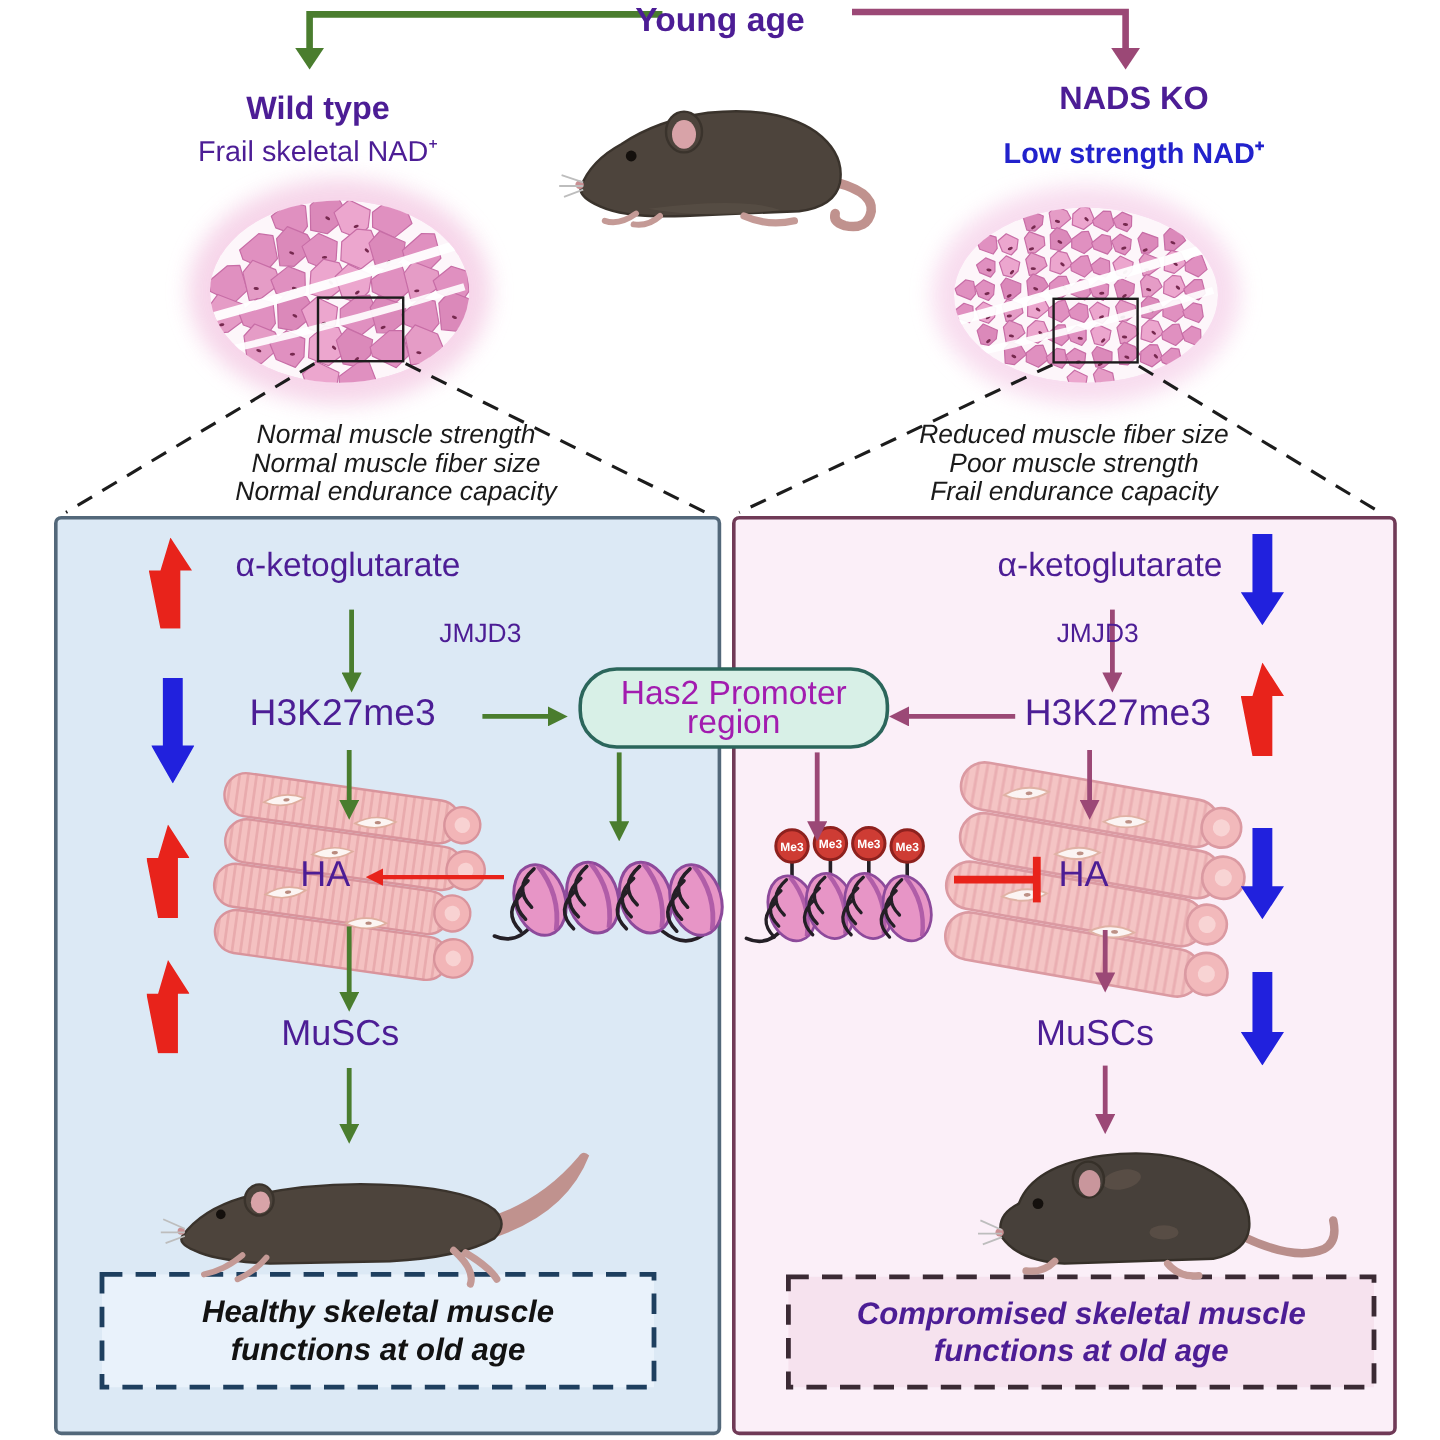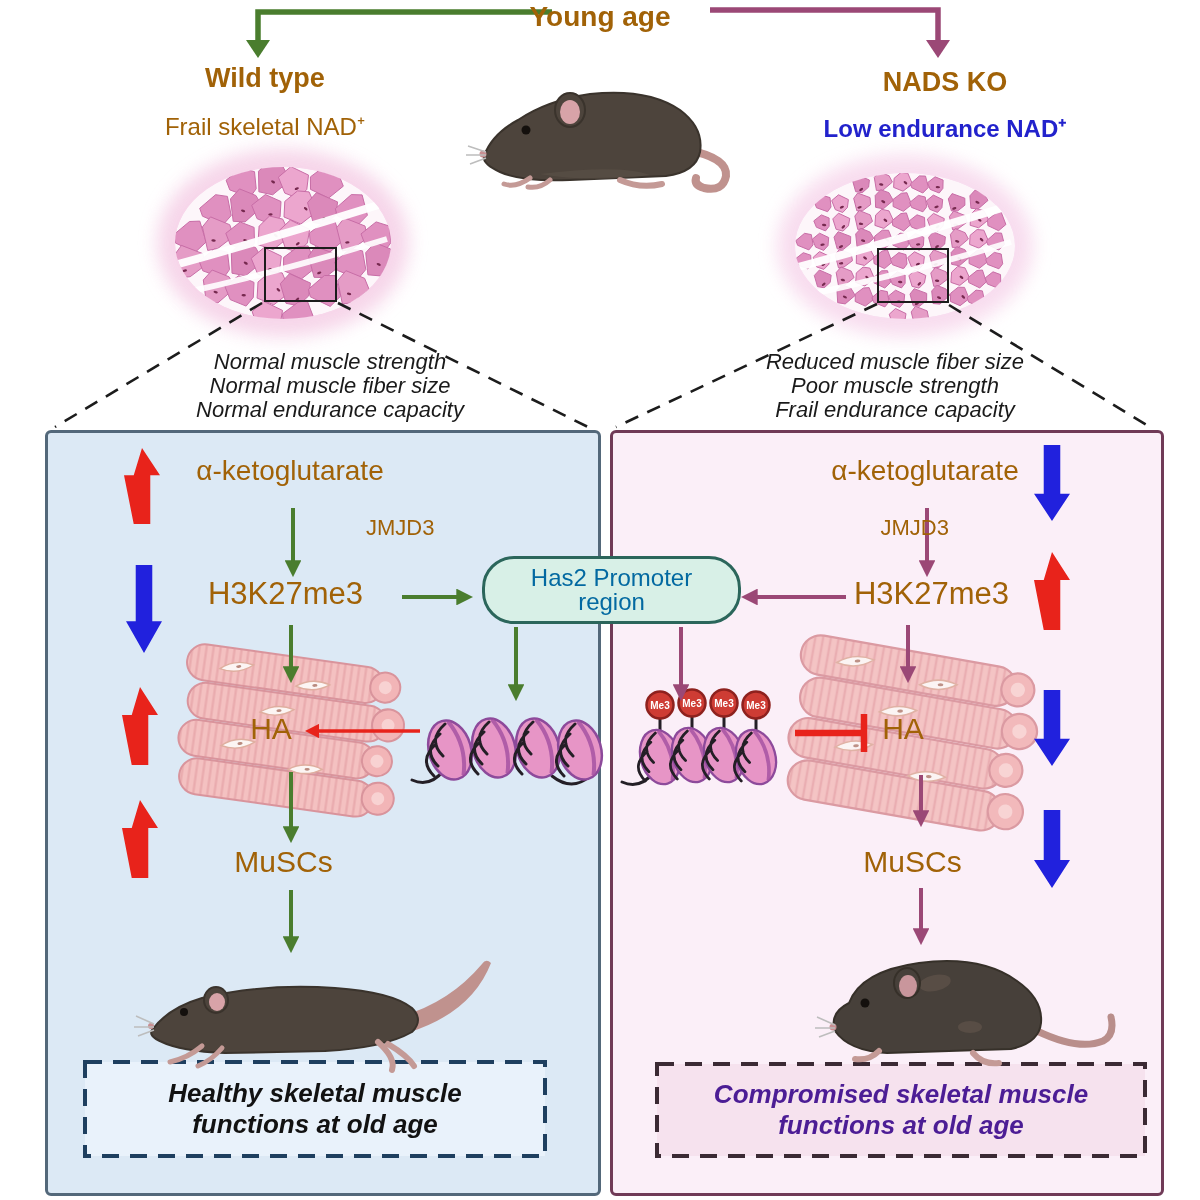--- a/index.html
+++ b/index.html
@@ -6,23 +6,23 @@
   #canvas{position:relative;width:1200px;height:1200px;background:#ffffff;overflow:hidden;
           font-family:"Liberation Sans",sans-serif;}
   .panel{position:absolute;border-radius:6px;z-index:0;}
   #panel-left{left:45px;top:430px;width:550px;height:760px;background:#dce9f5;border:3px solid #53687a;}
   #panel-right{left:610px;top:430px;width:548px;height:760px;background:#fbeff8;border:3px solid #703a57;}
   .outcome-bg{position:absolute;z-index:0;}
   #outcome-bg-left{left:85px;top:1062px;width:460px;height:94px;background:#e9f2fb;}
   #outcome-bg-right{left:657px;top:1064px;width:488px;height:92px;background:#f6e2ee;}
   #art{position:absolute;left:0;top:0;z-index:1;pointer-events:none;}
   .mouse-svg{position:absolute;z-index:2;overflow:visible;}
-  .txt{position:absolute;z-index:3;color:#a16207;text-align:center;line-height:1.08;}
+  .txt{position:absolute;z-index:3;color:#4c1d95;text-align:center;line-height:1.08;}
   #young-age{left:450px;top:2px;width:300px;font-size:28px;font-weight:bold;}
-  #wild-type{left:115px;top:64px;width:300px;font-size:27px;font-weight:bold;}
+  #wild-type{left:115px;top:76px;width:300px;font-size:27px;font-weight:bold;}
   #high-nad{left:115px;top:114px;width:300px;font-size:24px;}
   #nads-ko{left:795px;top:68px;width:300px;font-size:27px;font-weight:bold;}
   #low-nad{left:795px;top:116px;width:300px;font-size:24px;font-weight:bold;color:#2222cc;}
   .caption{font-style:italic;font-size:22px;line-height:24px;color:#1a1a1a;}
   #caption-left{left:130px;top:350px;width:400px;}
   #caption-right{left:695px;top:350px;width:400px;font-style:italic;}
   .metab{font-size:28px;}
   .mark{font-size:31px;}
   .ha{font-size:30px;}
   .muscs{font-size:30px;}
@@ -33,21 +33,21 @@
   #l-ha{left:236px;top:713px;width:70px;}
   #l-muscs{left:206px;top:846px;width:155px;}
   #r-akg{left:815px;top:456px;width:220px;}
   #r-jmjd3{left:808px;top:516px;width:95px;text-align:right;}
   #r-h3k27{left:814px;top:577px;width:235px;}
   #r-ha{left:868px;top:713px;width:70px;}
   #r-muscs{left:835px;top:846px;width:155px;}
   #has2-box{position:absolute;left:482px;top:556px;width:253px;height:62px;z-index:3;
             background:#d8f0e7;border:3px solid #2b665b;border-radius:32px;
             display:flex;flex-direction:column;align-items:center;justify-content:center;
-            font-size:24px;line-height:24px;color:#0369a1;}
+            font-size:28px;line-height:24px;color:#a21caf;}
   .outcome-text{position:absolute;z-index:3;font-size:26px;line-height:31px;font-weight:bold;font-style:italic;
                 display:flex;flex-direction:column;align-items:center;justify-content:center;text-align:center;}
   #outcome-left{left:85px;top:1062px;width:460px;height:94px;color:#121212;}
   #outcome-right{left:657px;top:1064px;width:488px;height:92px;color:#4c1d95;}
   .blockarrow{position:absolute;z-index:2;width:36px;}
   .up{clip-path:polygon(50% 0%,100% 36%,73% 36%,73% 100%,27% 100%,0% 36%,27% 36%);}
   .down{clip-path:polygon(27% 0%,73% 0%,73% 64%,100% 64%,50% 100%,0% 64%,27% 64%);}
   .red{background:#e8231b;}
   .blue{background:#2121dd;}
   .me3t{font:bold 10px "Liberation Sans",sans-serif;fill:#ffffff;text-anchor:middle;}
@@ -426,21 +426,21 @@
   <div class="blockarrow up red" style="left:122px;top:800px;height:78px;"></div>
   <div class="blockarrow down blue" style="left:1034px;top:445px;height:76px;"></div>
   <div class="blockarrow up red" style="left:1034px;top:552px;height:78px;"></div>
   <div class="blockarrow down blue" style="left:1034px;top:690px;height:76px;"></div>
   <div class="blockarrow down blue" style="left:1034px;top:810px;height:78px;"></div>
 
   <div class="txt" id="young-age">Young age</div>
   <div class="txt" id="wild-type">Wild type</div>
   <div class="txt" id="high-nad">Frail skeletal NAD⁺</div>
   <div class="txt" id="nads-ko">NADS KO</div>
-  <div class="txt" id="low-nad">Low endurance NAD⁺</div>
+  <div class="txt" id="low-nad">Low strength NAD⁺</div>
 
   <div class="txt caption" id="caption-left">
     <div>Normal muscle strength</div>
     <div>Normal muscle fiber size</div>
     <div>Normal endurance capacity</div>
   </div>
   <div class="txt caption" id="caption-right">
     <div>Reduced muscle fiber size</div>
     <div>Poor muscle strength</div>
     <div>Frail endurance capacity</div>

